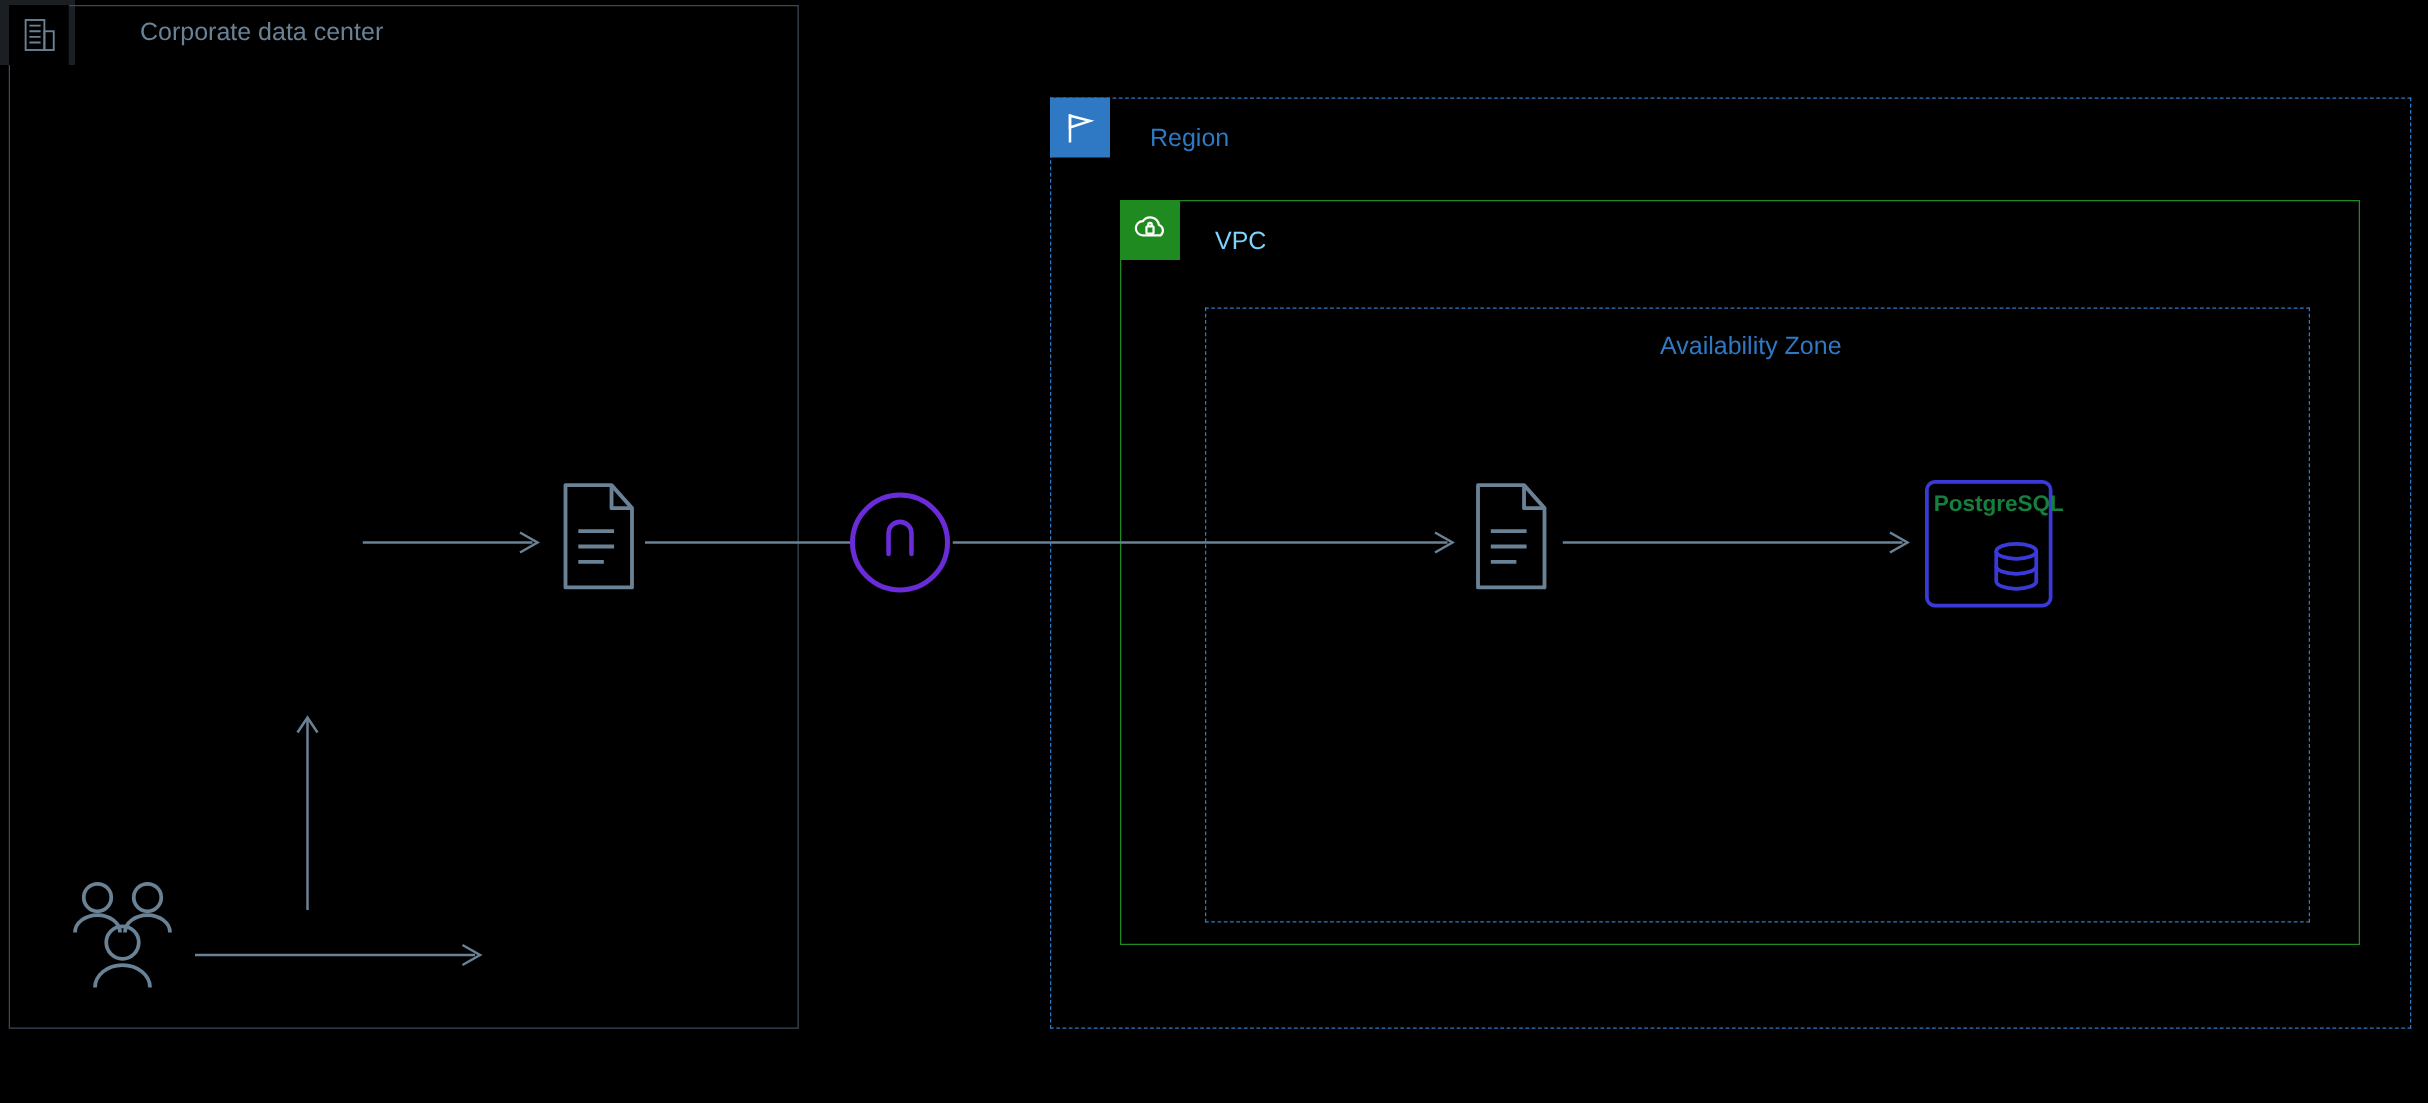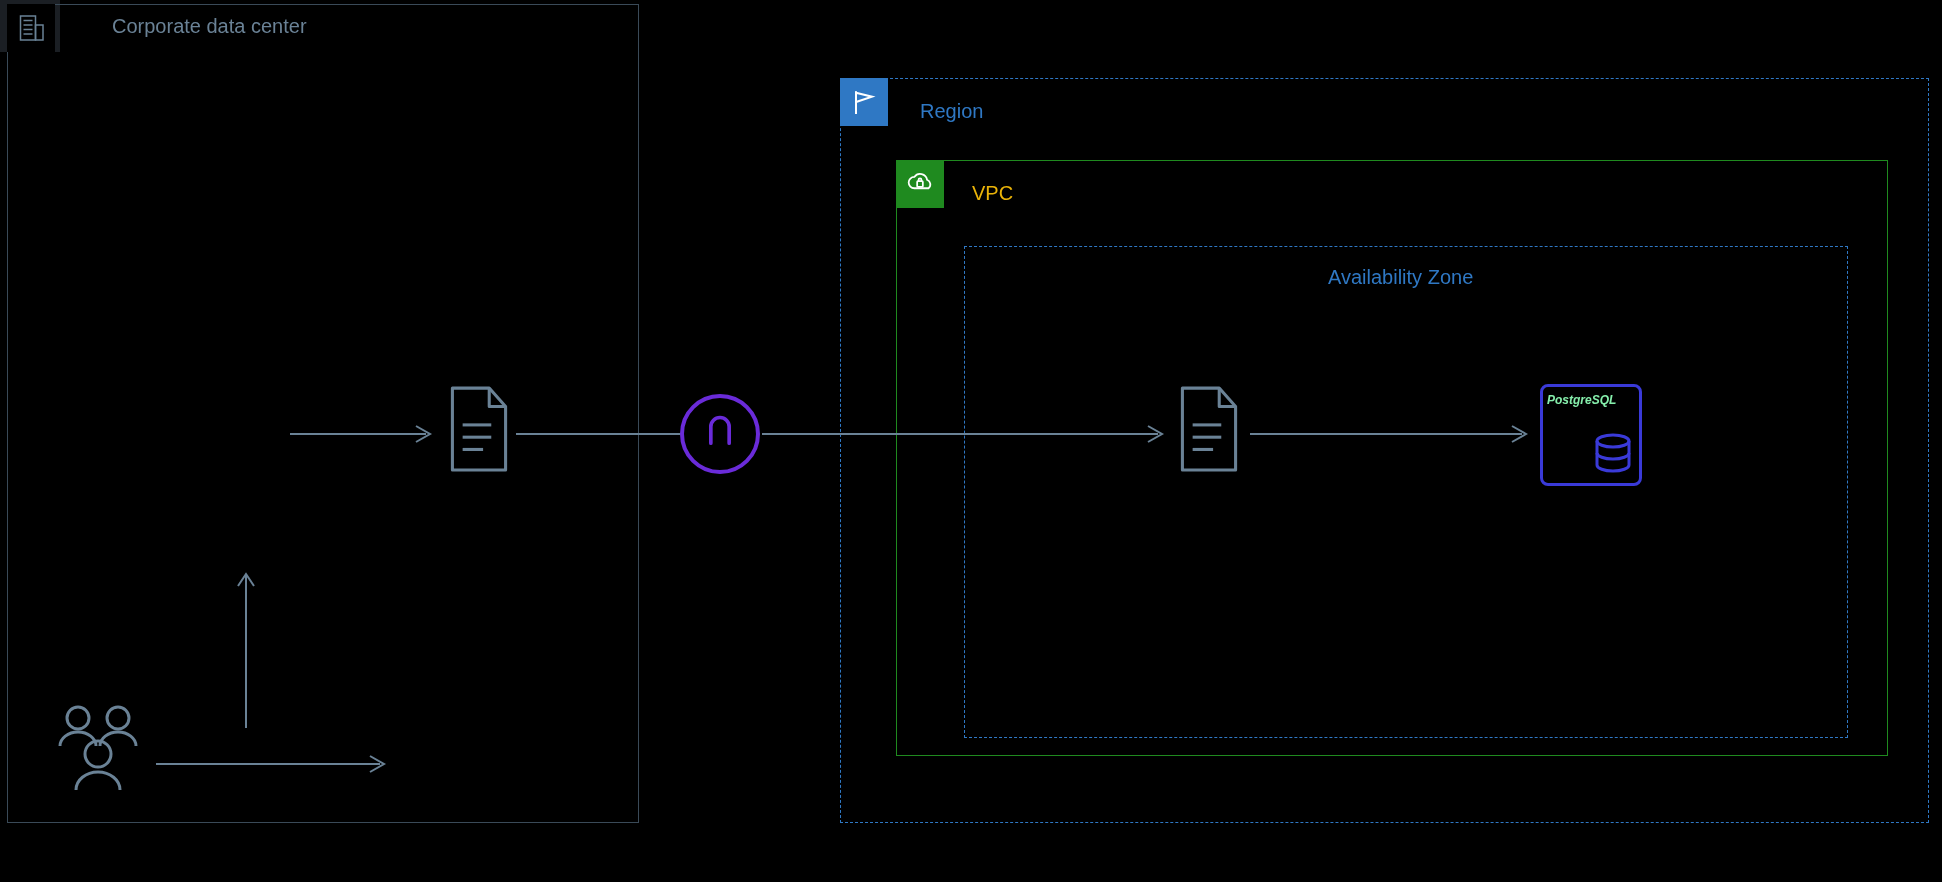--- a/index.html
+++ b/index.html
@@ -22,28 +22,28 @@
 
   
   .az-box{left:964px;top:246px;width:884px;height:492px;border:1px dashed #2f78c4;}
 
   
   .file-icon svg{display:block;}
   .arrow{position:absolute;}
 
   
   .pg-box{position:absolute;left:1540px;top:384px;width:102px;height:102px;border:3px solid #3a3ad8;border-radius:8px;box-sizing:border-box;}
-  .pg-label{position:absolute;left:4px;top:6px;color:#86efac;font-size:12px;font-weight:600;font-style:italic;}
+  .pg-label{position:absolute;left:4px;top:6px;color:#15803d;font-size:18px;font-weight:600;}
 
   
   .nz-circle{position:absolute;left:680px;top:394px;width:80px;height:80px;border:4px solid #6a2bd9;border-radius:50%;box-sizing:border-box;display:flex;align-items:center;justify-content:center;}
 
   
   .c-region{color:#2f78c4;}
-  .c-vpc{color:#eab308;}
+  .c-vpc{color:#7dd3fc;}
   .c-dc{color:#6a8296;}
 </style>
 </head>
 <body>
 
 <div class="canvas">
 
   <div class="box dc-box"></div>
   <div class="badge" style="left:7px;top:4px;background:#000;">
     <svg width="36" height="36" viewBox="0 0 48 48">

